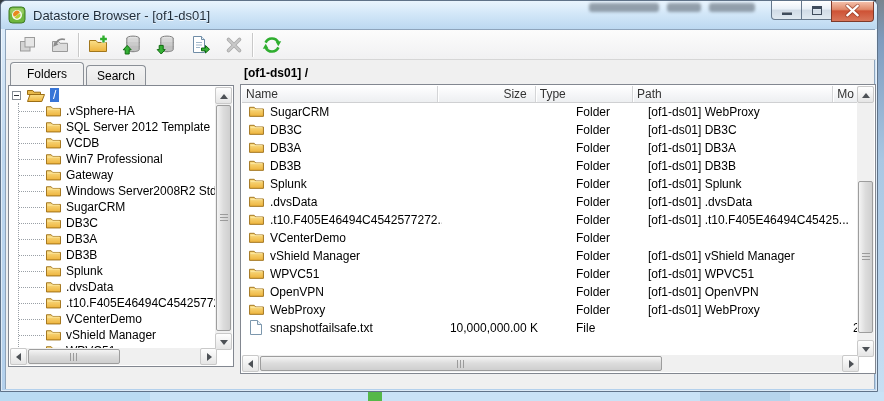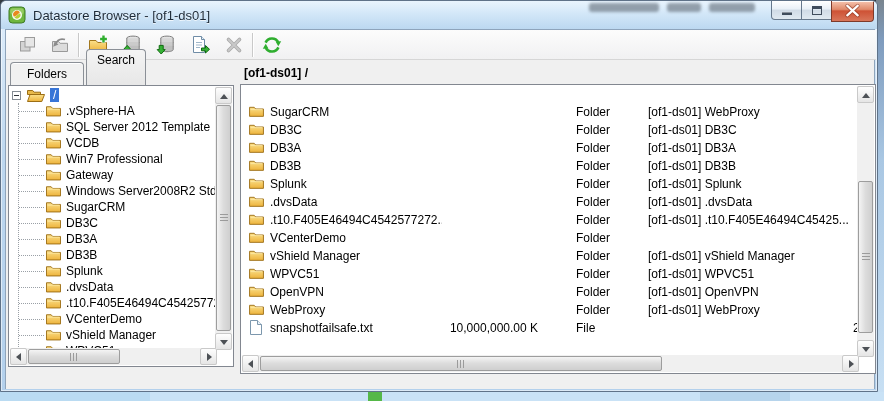--- a/index.html
+++ b/index.html
@@ -53,21 +53,21 @@
   .toolbar { position:absolute; left:0; top:0; width:870px; height:30px;
              background:linear-gradient(#fcfcfc, #f1f1f2); border-bottom:1px solid #d6d6d6; }
   .tbtn { position:absolute; top:2px; width:28px; height:26px; display:flex; align-items:center;
           justify-content:center; border-radius:2px; }
   .tsep { position:absolute; top:3px; width:2px; height:24px;
           border-left:1px solid #c9c9c9; border-right:1px solid #ffffff; }
 
   
   .tabs { position:absolute; left:4px; top:33px; height:22px; display:flex; align-items:flex-end; }
   .tab { font-size:12px; color:#000; border:1px solid #8b9097; border-bottom:none;
-         border-radius:4px 4px 0 0; padding:3px 10px 18px; background:linear-gradient(#f4f4f4,#e7e7e7);
+         border-radius:4px 4px 0 0; padding:3px 10px 2px; background:linear-gradient(#f4f4f4,#e7e7e7);
          margin-right:2px; position:relative; }
   .tab.active { background:#f1f1f1; padding:4px 16px 4px; z-index:3; box-shadow:inset 0 1px 0 #fff; }
 
   
   .tree-panel { position:absolute; left:2px; top:55px; width:226px; height:282px;
                 background:#fff; border:1px solid #828790; z-index:2; }
   .tree { position:absolute; left:1px; top:1px; width:206px; height:262px; overflow:hidden;
           font-size:12px; }
   .tvline { position:absolute; left:8px; top:16px; height:246px; width:1px;
             border-left:1px dotted #9aa0a6; }
@@ -387,20 +387,27 @@
         <div class="sb-thumb-h" style="left:18px; width:92px;"></div>
         <div class="sb-btn" style="left:190px">
             <span class="tri tri-right"></span>
           </div>
       </div>
     </div>
 
     <div class="list-label">[of1-ds01] /</div>
 
     <div class="list-panel">
+      <div class="list-header">
+        <div class="hcell h-name">Name</div>
+        <div class="hcell h-size">Size</div>
+        <div class="hcell h-type">Type</div>
+        <div class="hcell h-path">Path</div>
+        <div class="hcell h-mo">Mo</div>
+      </div>
       <div class="list-rows">
         <div class="lrow" style="top:0px">
           <svg class="licon" width="15" height="12">
               <use href="#sym-folder"></use>
             </svg>
           <span class="c-name">SugarCRM</span>
           <span class="c-size"></span>
           <span class="c-type">Folder</span>
           <span class="c-path">[of1-ds01] WebProxy</span>
           <span class="c-mod"></span>

